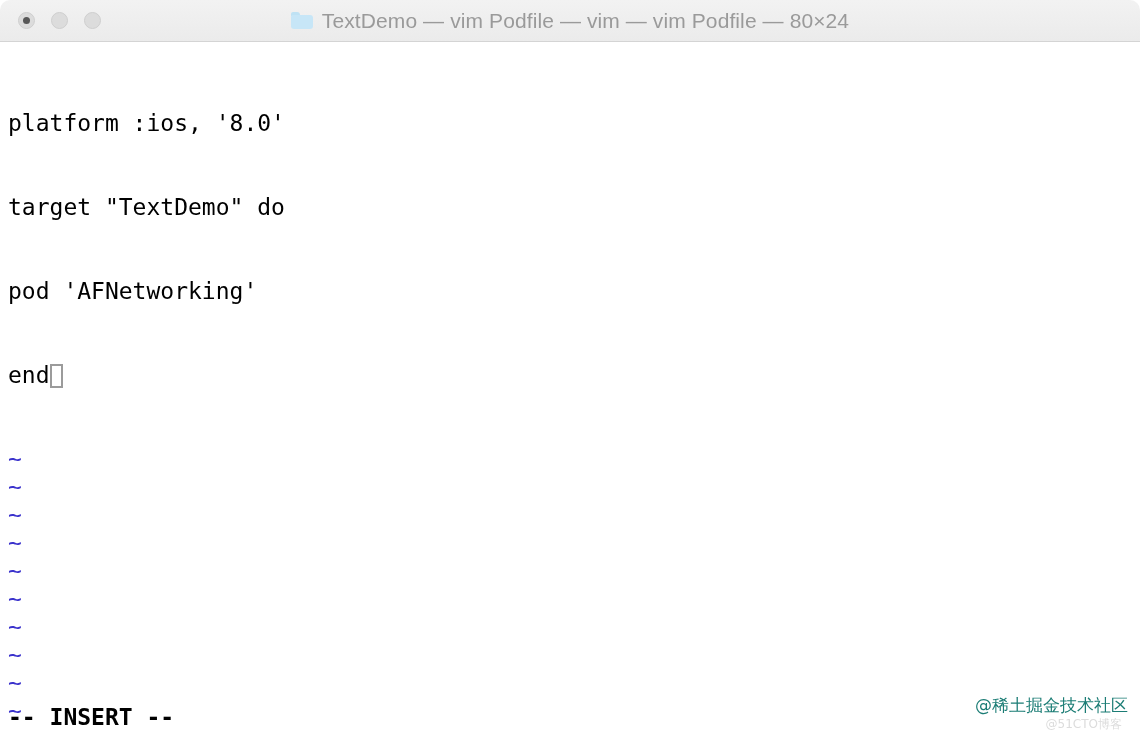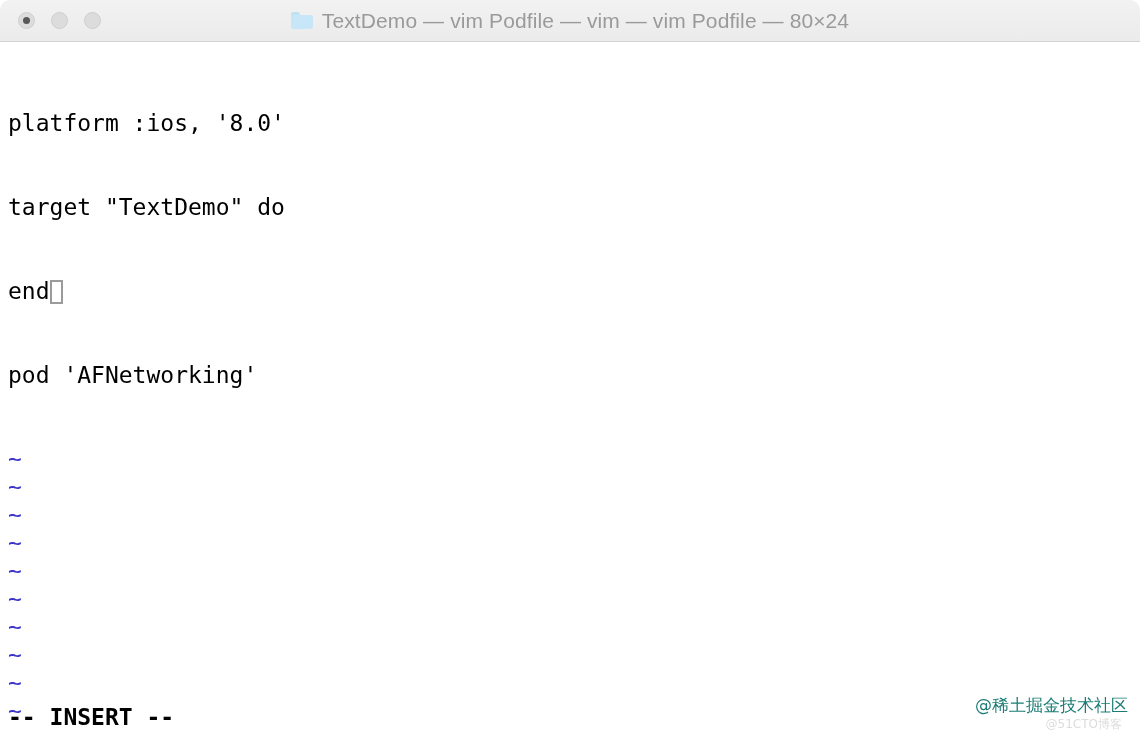--- a/index.html
+++ b/index.html
@@ -226,22 +226,22 @@
       <span class="window-title">TextDemo — vim Podfile — vim — vim Podfile — 80×24</span>
     </div>
 
   </div>
 
   <div class="terminal">
 
     <div class="screen">
       <div class="row content">platform :ios, '8.0'</div>
       <div class="row content">target "TextDemo" do</div>
+      <div class="row content">pod 'AFNetworking'</div>
       <div class="row content"><span>end</span><span class="cursor-block"></span></div>
-      <div class="row content">pod 'AFNetworking'</div>
       <div id="tilde-rows"><div class="row tilde">~</div><div class="row tilde">~</div><div class="row tilde">~</div><div class="row tilde">~</div><div class="row tilde">~</div><div class="row tilde">~</div><div class="row tilde">~</div><div class="row tilde">~</div><div class="row tilde">~</div><div class="row tilde">~</div><div class="row tilde">~</div></div>
     </div>
 
     <div class="statusline">-- INSERT --</div>
 
     <div class="watermark-main">@稀土掘金技术社区</div>
     <div class="watermark-sub">@51CTO博客</div>
 
     <div class="corner bl"></div>
     <div class="corner br"></div>

